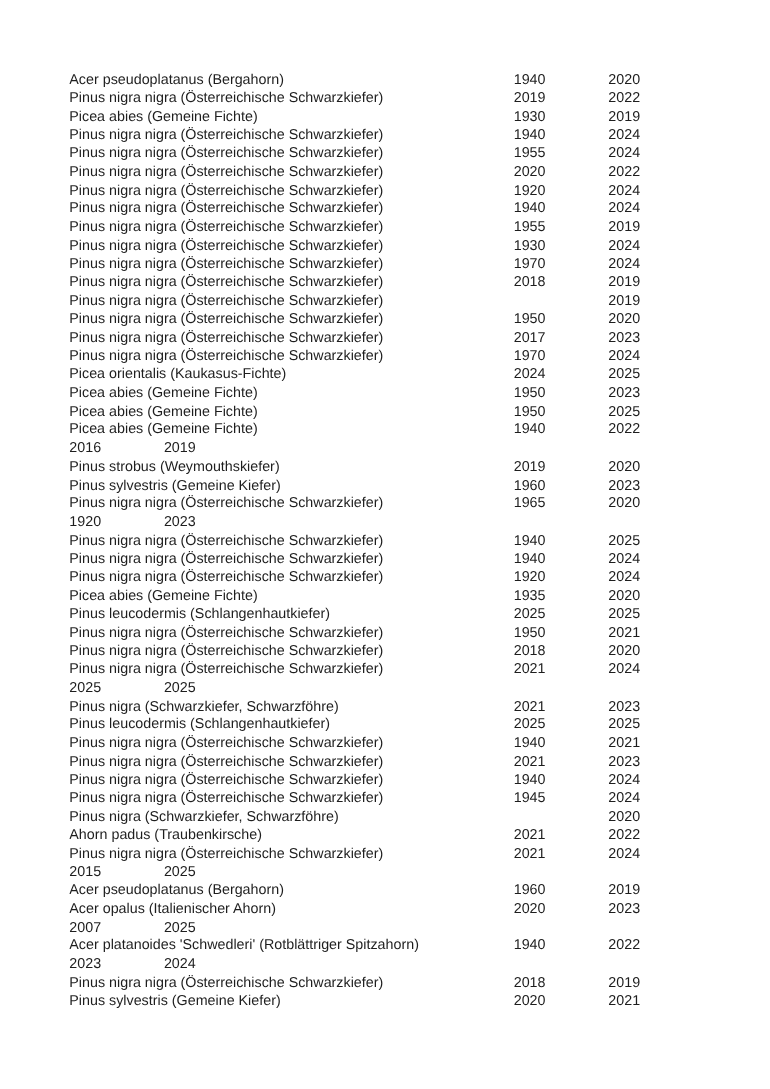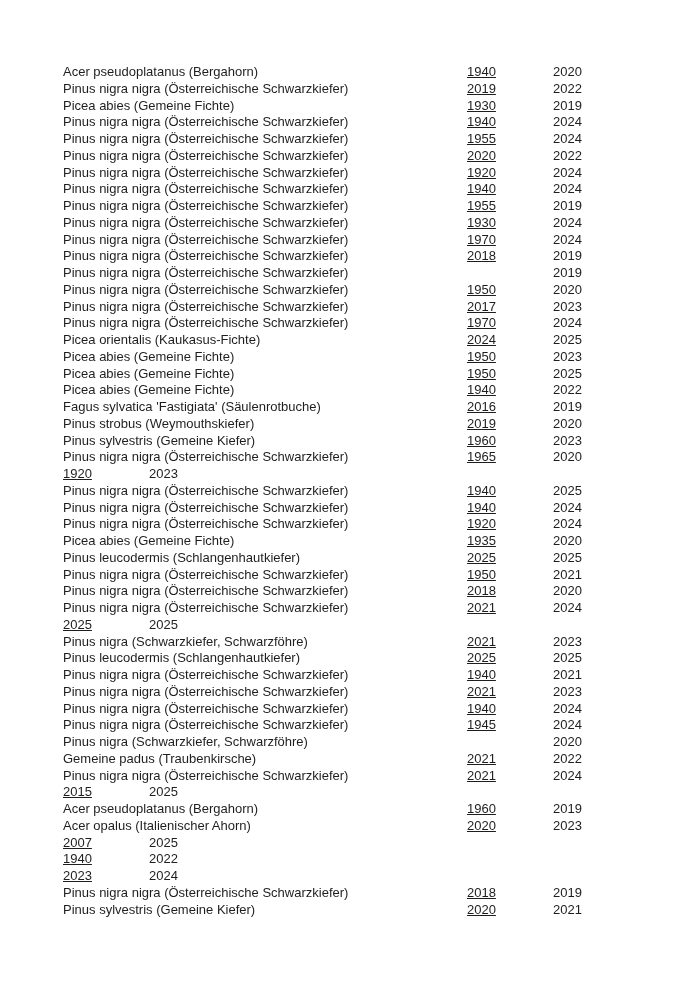--- a/index.html
+++ b/index.html
@@ -32,21 +32,20 @@
   .cell {
     overflow: hidden;
   }
   .cell.species {
     width: 404px;
     flex: 0 0 404px;
   }
   .cell.year1 {
     width: 86px;
     flex: 0 0 86px;
-    text-decoration: underline;
   }
   .cell.year2 {
     width: 60px;
     flex: 0 0 60px;
   }
 </style>
 </head>
 <body>
 
 <div class="tree-list">
@@ -144,21 +143,20 @@
       <div class="cell species">Picea abies (Gemeine Fichte)</div>
       <div class="cell year1">1950</div>
       <div class="cell year2">2025</div>
     </div>
     <div class="row">
       <div class="cell species">Picea abies (Gemeine Fichte)</div>
       <div class="cell year1">1940</div>
       <div class="cell year2">2022</div>
     </div>
     <div class="row">
-      <div class="cell species">Fagus sylvatica 'Fastigiata' (Säulenrotbuche)</div>
       <div class="cell year1">2016</div>
       <div class="cell year2">2019</div>
     </div>
     <div class="row">
       <div class="cell species">Pinus strobus (Weymouthskiefer)</div>
       <div class="cell year1">2019</div>
       <div class="cell year2">2020</div>
     </div>
     <div class="row">
       <div class="cell species">Pinus sylvestris (Gemeine Kiefer)</div>
@@ -247,21 +245,21 @@
       <div class="cell species">Pinus nigra nigra (Österreichische Schwarzkiefer)</div>
       <div class="cell year1">1945</div>
       <div class="cell year2">2024</div>
     </div>
     <div class="row">
       <div class="cell species">Pinus nigra (Schwarzkiefer, Schwarzföhre)</div>
       <div class="cell year1"></div>
       <div class="cell year2">2020</div>
     </div>
     <div class="row">
-      <div class="cell species">Gemeine padus (Traubenkirsche)</div>
+      <div class="cell species">Ahorn padus (Traubenkirsche)</div>
       <div class="cell year1">2021</div>
       <div class="cell year2">2022</div>
     </div>
     <div class="row">
       <div class="cell species">Pinus nigra nigra (Österreichische Schwarzkiefer)</div>
       <div class="cell year1">2021</div>
       <div class="cell year2">2024</div>
     </div>
     <div class="row">
       <div class="cell year1">2015</div>
@@ -275,20 +273,21 @@
     <div class="row">
       <div class="cell species">Acer opalus (Italienischer Ahorn)</div>
       <div class="cell year1">2020</div>
       <div class="cell year2">2023</div>
     </div>
     <div class="row">
       <div class="cell year1">2007</div>
       <div class="cell year2">2025</div>
     </div>
     <div class="row">
+      <div class="cell species">Acer platanoides 'Schwedleri' (Rotblättriger Spitzahorn)</div>
       <div class="cell year1">1940</div>
       <div class="cell year2">2022</div>
     </div>
     <div class="row">
       <div class="cell year1">2023</div>
       <div class="cell year2">2024</div>
     </div>
     <div class="row">
       <div class="cell species">Pinus nigra nigra (Österreichische Schwarzkiefer)</div>
       <div class="cell year1">2018</div>

